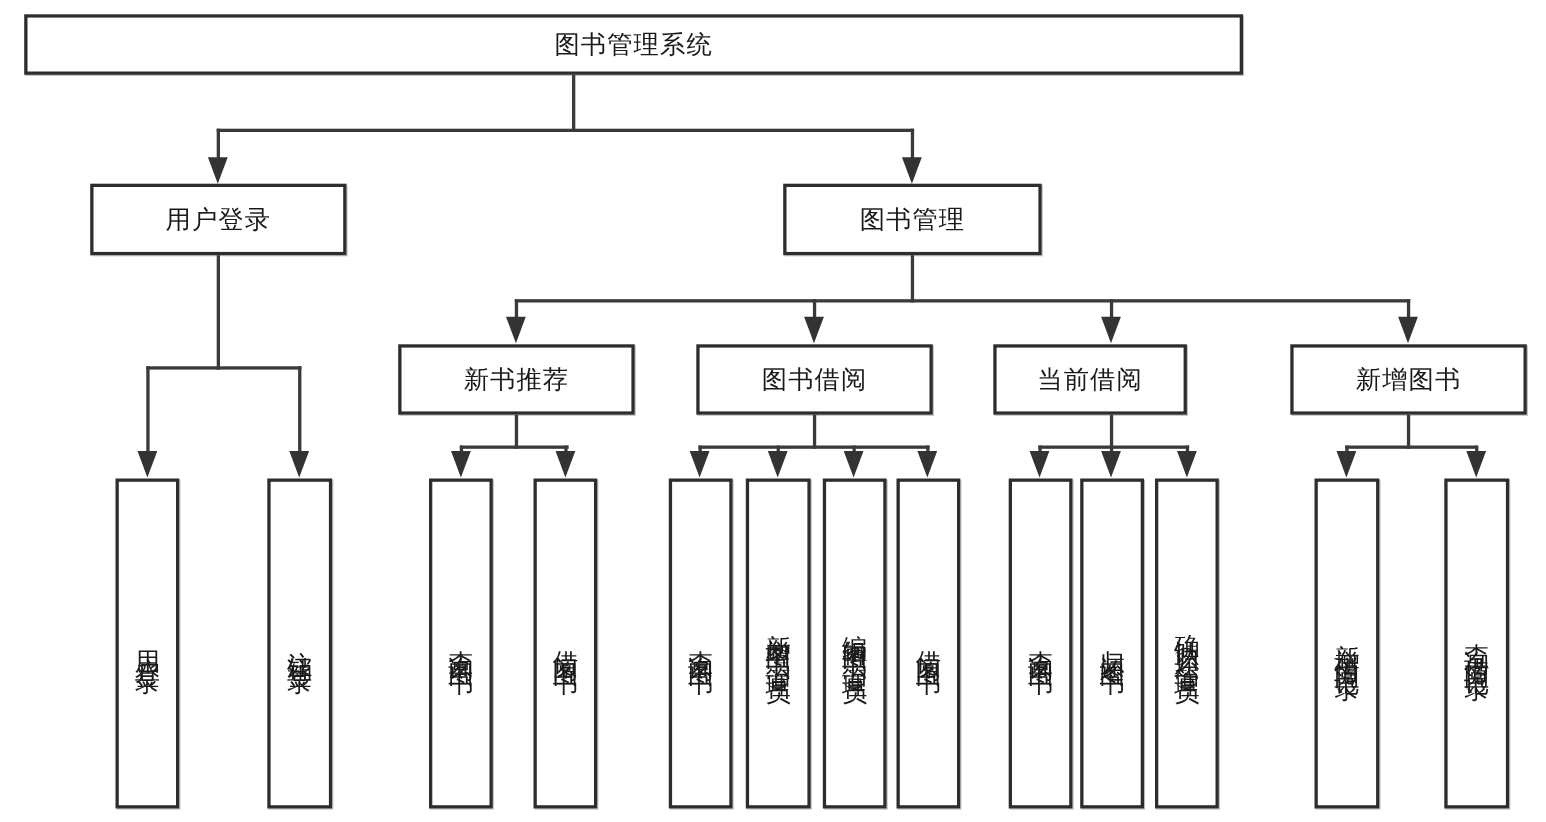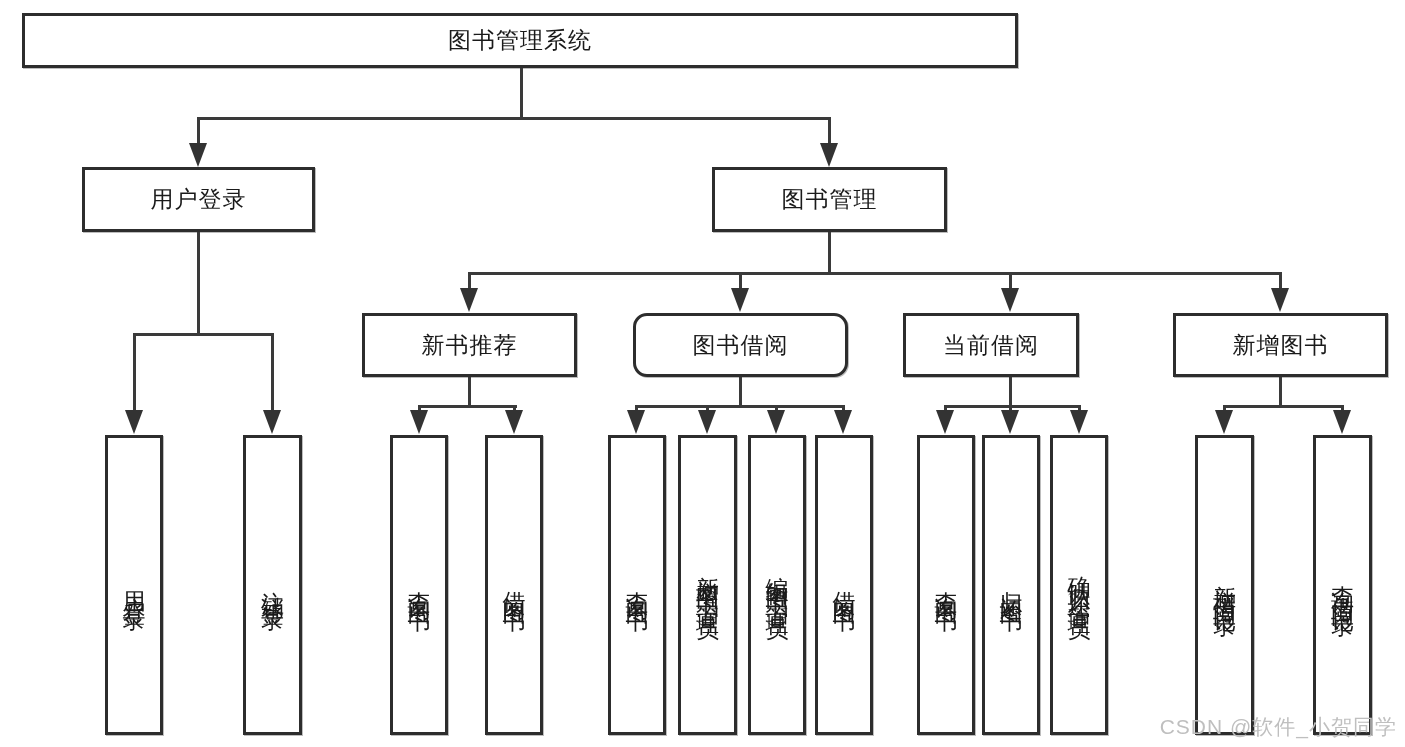--- a/index.html
+++ b/index.html
@@ -47,35 +47,35 @@
     color:#bfbfbf;
     letter-spacing:1px;
     z-index:5;
   }
 </style>
 </head>
 <body>
 
 <div id="stage">
 
-  <div class="box" style="left:22px; top:13px; width:996px; height:55px;">
+  <div class="box" style="left:22px; top:13px; width:1108px; height:55px;">
     <span>图书管理系统</span>
   </div>
 
   <div class="box" style="left:82px; top:167px; width:233px; height:65px;">
     <span>用户登录</span>
   </div>
   <div class="box" style="left:362px; top:313px; width:215px; height:64px;">
     <span>新书推荐</span>
   </div>
 
   <div class="box" style="left:712px; top:167px; width:235px; height:65px;">
     <span>图书管理</span>
   </div>
-  <div class="box" style="left:633px; top:313px; width:215px; height:64px;border-radius:14px;">
+  <div class="box" style="left:633px; top:313px; width:215px; height:64px;">
     <span>图书借阅</span>
   </div>
   <div class="box" style="left:903px; top:313px; width:176px; height:64px;">
     <span>当前借阅</span>
   </div>
   <div class="box" style="left:1173px; top:313px; width:215px; height:64px;">
     <span>新增图书</span>
   </div>
 
   <div class="box vbox" style="left:105px; top:435px; width:58px; height:300px;">
@@ -174,15 +174,14 @@
   <div class="vline" style="left:1078px; top:405px; height:10px;"></div>
   <div class="arrow" style="left:1070px; top:410px;"></div>
 
   <div class="vline" style="left:1279px; top:377px; height:31px;"></div>
   <div class="hline" style="left:1223px; top:405px; width:120px;"></div>
   <div class="vline" style="left:1223px; top:405px; height:10px;"></div>
   <div class="arrow" style="left:1215px; top:410px;"></div>
   <div class="vline" style="left:1341px; top:405px; height:10px;"></div>
   <div class="arrow" style="left:1333px; top:410px;"></div>
 
-  <div class="watermark">CSDN @软件_小贺同学</div>
 
 </div>
 
 </body></html>

